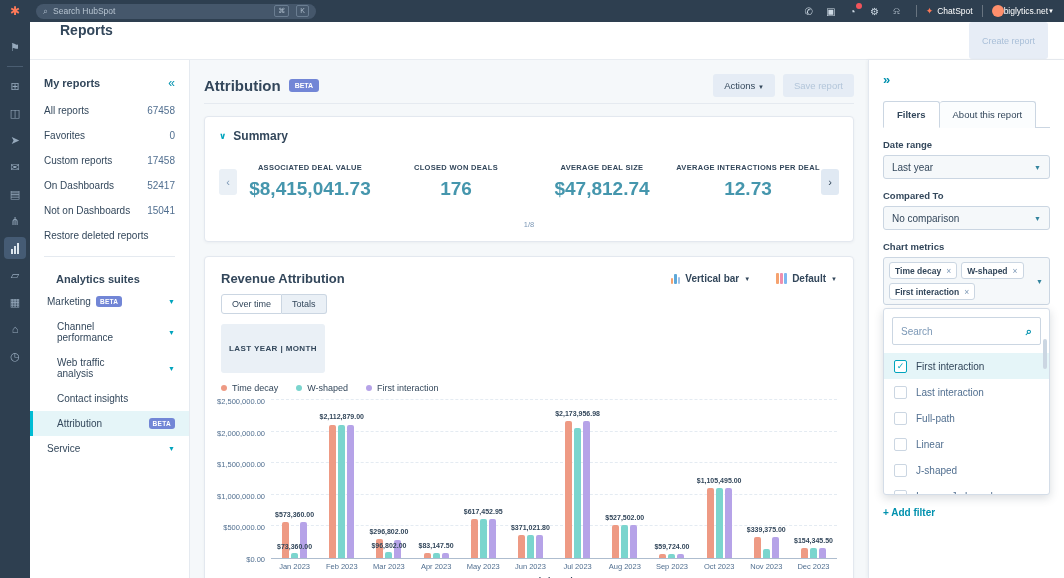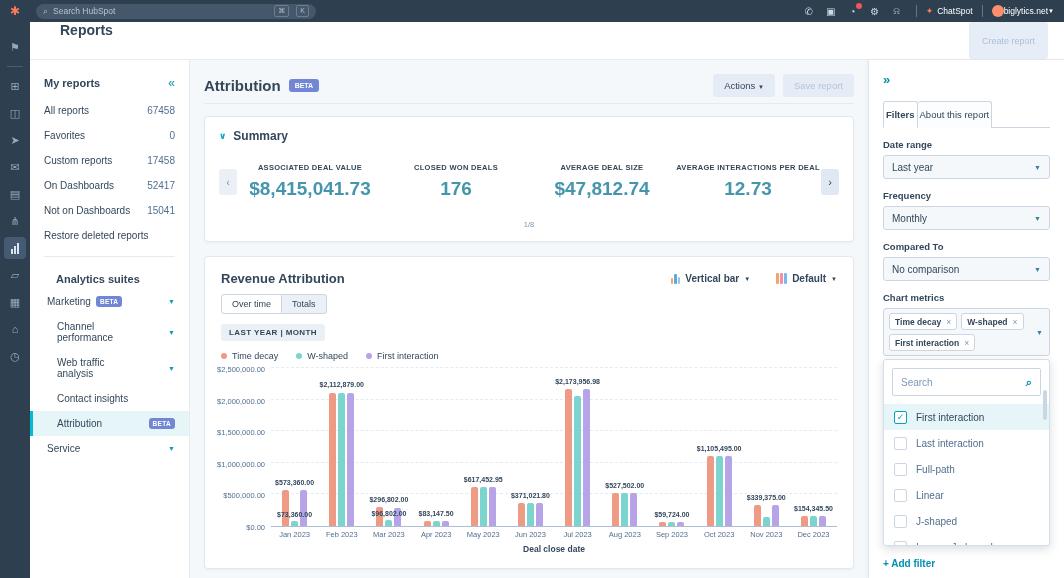--- a/index.html
+++ b/index.html
@@ -87,21 +87,21 @@
   .vbar-ic span { width:2.5px; display:block; border-radius:1px; }
   .pal-ic { display:flex; gap:1px; }
   .pal-ic span { width:3px; height:11px; display:block; border-radius:1px; }
   .rev-ctl .caret { color:#33475b; }
 
   .seg-tabs { margin-top:8px; display:inline-flex; }
   .seg-tab { font-size:9px; padding:4px 10px; border:1px solid #cbd6e2; background:#eaf0f6; color:#33475b; cursor:pointer; }
   .seg-tab:first-child { border-radius:3px 0 0 3px; }
   .seg-tab:last-child { border-radius:0 3px 3px 0; border-left:none; }
   .seg-tab.active { background:#fff; }
-  .range-badge { display:inline-block; margin-top:10px; background:#eaf0f6; color:#33475b; font-size:8px; font-weight:bold; letter-spacing:.4px; padding:4px 8px; border-radius:3px; }
+  .range-badge { display:inline-block; margin-top:10px; background:#eaf0f6; color:#33475b; font-size:8px; font-weight:bold; letter-spacing:.4px; padding:20px 8px; border-radius:3px; }
   .legend { display:flex; gap:18px; margin-top:10px; }
   .legend-item { display:flex; align-items:center; gap:5px; font-size:9px; color:#33475b; cursor:pointer; }
   .legend-dot { width:6px; height:6px; border-radius:50%; }
 
   .chart-row { display:flex; margin-top:8px; }
   .ylabels { width:50px; position:relative; height:158px; }
   .ylab { position:absolute; right:6px; transform:translateY(50%); font-size:7.5px; color:#516f90; }
   .plot-col { flex:1; }
   .plot { position:relative; height:158px; border-bottom:1px solid #aebdcf; }
   .gridline { position:absolute; left:0; right:0; border-top:1px dashed #e4ebf2; }
@@ -110,21 +110,21 @@
   .bar { width:7px; border-radius:2px 2px 0 0; }
   .val-label { position:absolute; left:50%; transform:translateX(-50%); font-size:7px; font-weight:bold; color:#33475b; white-space:nowrap; }
   .xlabels { display:flex; margin-top:3px; }
   .xlab { flex:1; text-align:center; font-size:7.5px; color:#516f90; }
   .axis-title { text-align:center; font-size:8.5px; font-weight:bold; color:#33475b; margin-top:5px; }
 
   
   .rpanel { width:196px; background:#fff; border-left:1px solid #e3e8ef; box-shadow:-1px 0 3px rgba(45,62,80,.06); padding:12px 14px; overflow:hidden; }
   .expand-ic { color:#0091ae; font-size:13px; font-weight:bold; cursor:pointer; }
   .panel-tabs { display:flex; margin-top:14px; border-bottom:1px solid #cbd6e2; }
-  .ptab { font-size:9.5px; padding:7px 2px; border:1px solid #cbd6e2; border-bottom:none; border-radius:3px 3px 0 0; background:#fbfdfe; color:#33475b; cursor:pointer; margin-bottom:-1px; }
+  .ptab { font-size:9.5px; padding:7px 13px; border:1px solid #cbd6e2; border-bottom:none; border-radius:3px 3px 0 0; background:#fbfdfe; color:#33475b; cursor:pointer; margin-bottom:-1px; }
   .ptab.active { background:#fff; font-weight:bold; border-bottom:1px solid #fff; }
   .ptab + .ptab { border-left:none; }
   .fsection { margin-top:11px; }
   .flabel { font-size:9.5px; font-weight:bold; margin-bottom:5px; }
   .fselect { height:24px; background:#f5f8fa; border:1px solid #cbd6e2; border-radius:3px; display:flex; align-items:center; padding:0 8px; font-size:10px; color:#33475b; cursor:pointer; }
   .fselect .caret { margin-left:auto; color:#33849e; font-size:7px; }
   .multibox { min-height:42px; background:#f5f8fa; border:1px solid #cbd6e2; border-radius:3px; padding:4px 18px 4px 5px; position:relative; display:flex; flex-wrap:wrap; gap:4px; cursor:pointer; }
   .mtag { background:#fff; border:1px solid #cbd6e2; border-radius:3px; font-size:8.5px; font-weight:bold; color:#33475b; padding:3px 5px; display:inline-flex; align-items:center; gap:5px; height:17px; }
   .mtag .x { color:#7c98b6; font-weight:normal; cursor:pointer; }
   .multibox .caret { position:absolute; right:6px; top:50%; transform:translateY(-50%); color:#33849e; font-size:7px; }
@@ -472,27 +472,20 @@
           </div>
         <div id="fsections">
             <div class="fsection">
               <div class="flabel">Date range</div>
               <div class="fselect">
                 <span>Last year</span>
                 <span class="caret">▼</span>
               </div>
             </div>
             <div class="fsection">
-              <div class="flabel">Frequency</div>
-              <div class="fselect">
-                <span>Monthly</span>
-                <span class="caret">▼</span>
-              </div>
-            </div>
-            <div class="fsection">
               <div class="flabel">Compared To</div>
               <div class="fselect">
                 <span>No comparison</span>
                 <span class="caret">▼</span>
               </div>
             </div>
           </div>
         <div class="fsection">
           <div class="flabel">Chart metrics</div>
           <div class="multibox">

